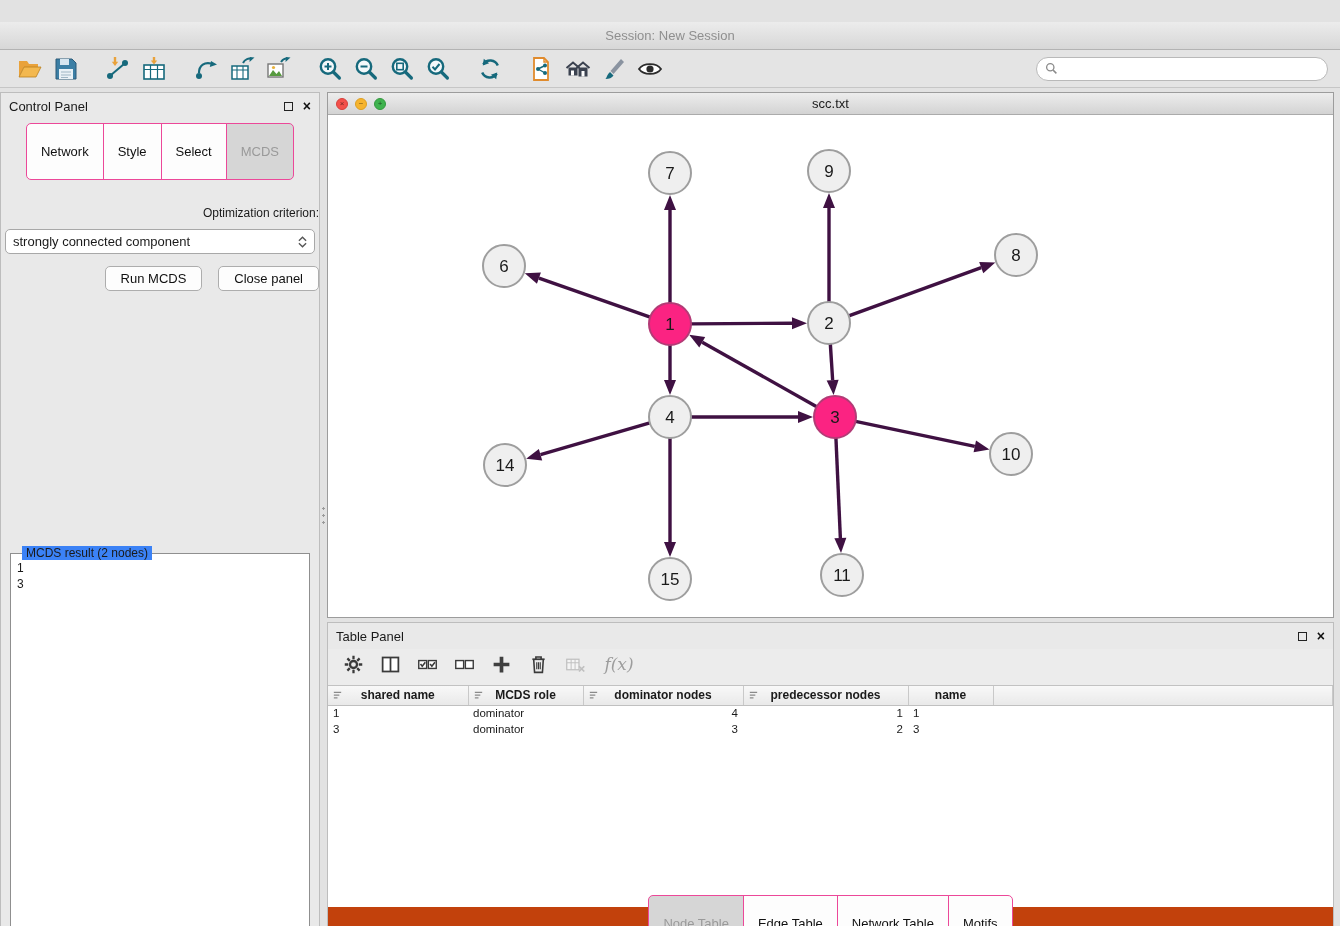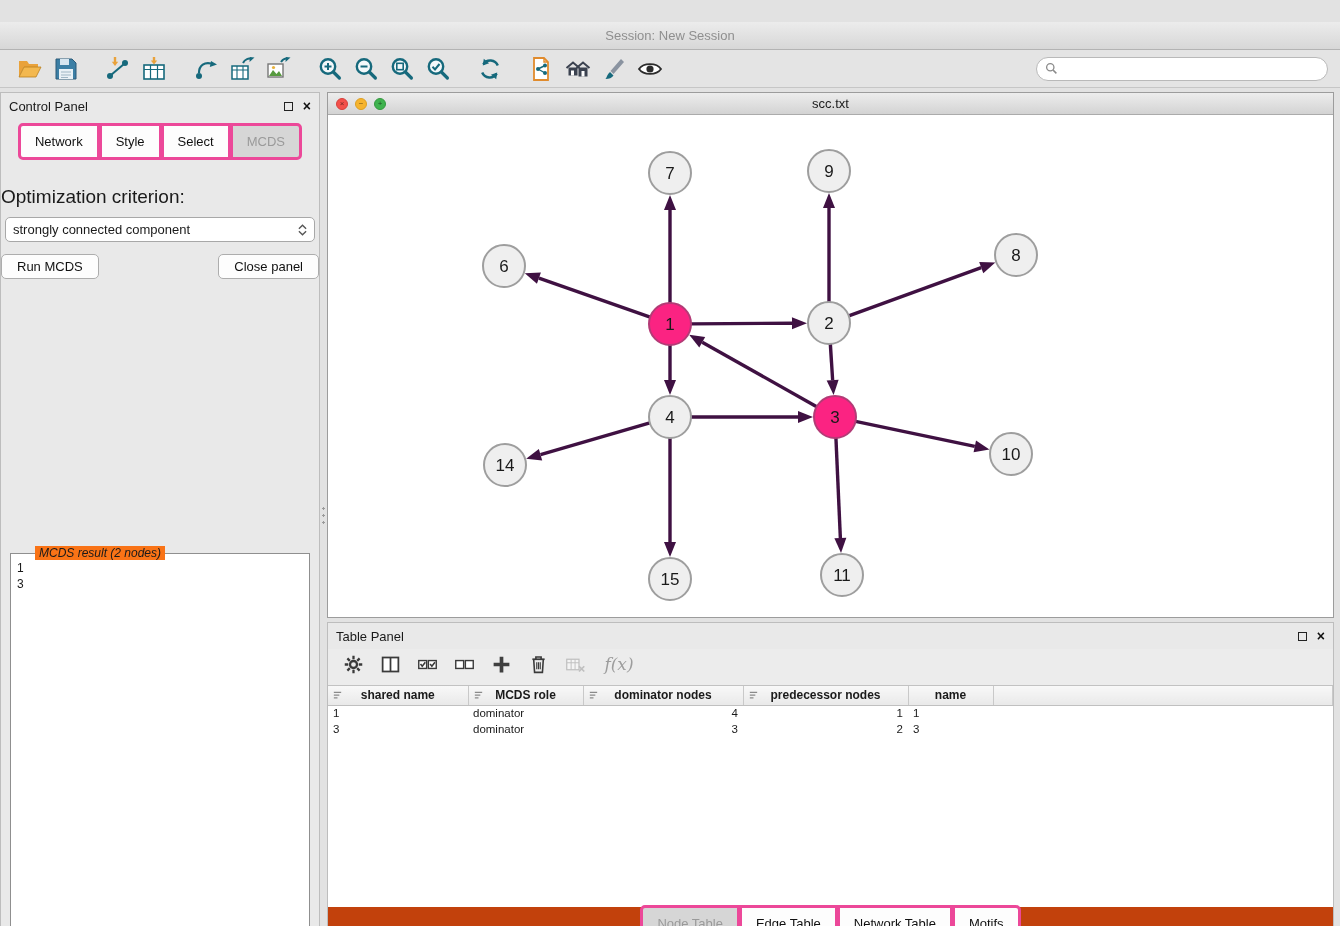--- a/index.html
+++ b/index.html
@@ -29,38 +29,38 @@
   .workspace { flex:1; display:flex; min-height:0; padding:4px 6px 8px 0; }
 
   
   .control-panel { width:320px; flex:none; background:#e9e9e9; border:1px solid #bdbdbd;
     display:flex; flex-direction:column; }
   .panel-head { height:26px; flex:none; display:flex; align-items:center; padding:0 8px; font-size:13px; }
   .panel-btns { margin-left:auto; display:flex; align-items:center; gap:10px; }
   .float-ico { width:9px; height:9px; border:1.5px solid #222; display:inline-block; cursor:pointer; }
   .close-ico { font-weight:bold; font-size:14px; line-height:12px; cursor:pointer; color:#111; }
   .cp-tabs { display:flex; justify-content:center; margin-top:4px; flex:none; }
-  .seg-tab { font-size:13px; padding:8px 14px; background:#fdfdfd; border:3px solid #ec4899;
+  .seg-tab { font-size:13px; padding:20px 14px; background:#fdfdfd; border:1px solid #ec4899;
     margin-left:-1px; cursor:pointer; color:#111; font-family:inherit; }
   .seg-tab:first-child { border-top-left-radius:5px; border-bottom-left-radius:5px; margin-left:0; }
   .seg-tab:last-child { border-top-right-radius:5px; border-bottom-right-radius:5px; }
   .seg-tab.active { background:#d6d6d6; color:#9a9a9a; }
   .cp-body { flex:1; display:flex; flex-direction:column; min-height:0; }
-  .crit-label { text-align:left; margin-top:26px; font-size:19px; }
+  .crit-label { text-align:right; margin-top:26px; font-size:12px; }
   .dropdown { margin:9px auto 0; width:310px; height:25px; background:#fff; border:1px solid #a8a8a8;
     border-radius:5px; display:flex; align-items:center; padding:0 7px; font-size:13px; cursor:pointer; }
   .dropdown .dd-steppers { margin-left:auto; display:flex; flex-direction:column; line-height:5px; }
   .dropdown .dd-steppers svg { width:9px; height:6px; }
-  .btn-row { display:flex; justify-content:space-between; gap:16px; margin-top:12px; }
+  .btn-row { display:flex; justify-content:flex-end; gap:16px; margin-top:12px; }
   .push-btn { font-size:13px; font-family:inherit; padding:4px 15px; background:#fdfdfd; border:1px solid #adadad;
     border-radius:5px; cursor:pointer; color:#111; }
   .cp-spacer { flex:1; }
   .result { position:relative; height:378px; flex:none; margin:0 9px 8px; background:#fff;
     border:1px solid #8f8f8f; }
-  .result-title { position:absolute; top:-8px; left:24px; background:#f97316; padding:0 4px; font-size:12px;font-style:italic; }
+  .result-title { position:absolute; top:-8px; left:11px; background:#3b82f6; padding:0 4px; font-size:12px; }
   .result-lines { padding:6px 6px; font-size:12px; line-height:16px; }
 
   
   .splitter { width:7px; flex:none; display:flex; align-items:center; justify-content:center; cursor:col-resize; }
   .splitter .dots { width:3px; height:22px; background:radial-gradient(circle 1.3px, #9a9a9a 1.2px, transparent 1.4px) 0 0/3px 7px repeat-y; }
 
   
   .right-col { flex:1; display:flex; flex-direction:column; min-width:0; gap:4px; }
 
   

